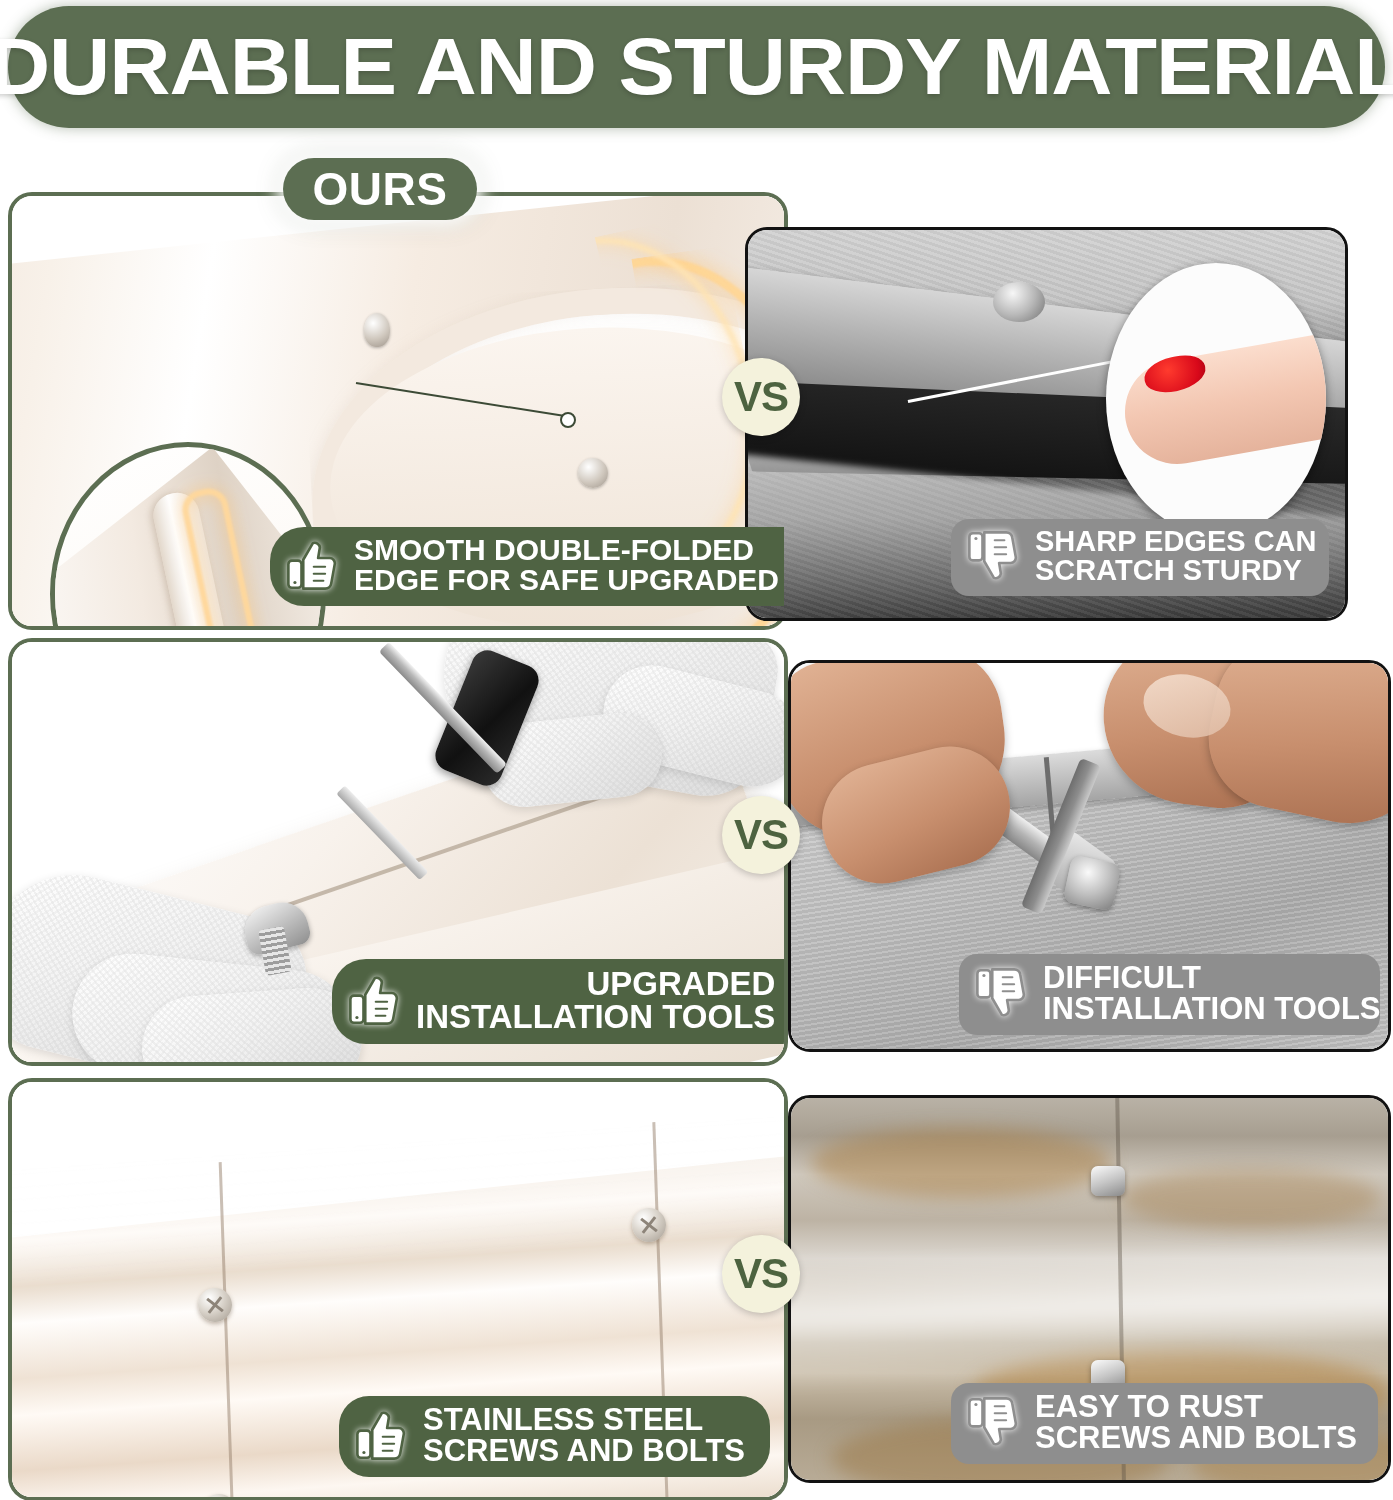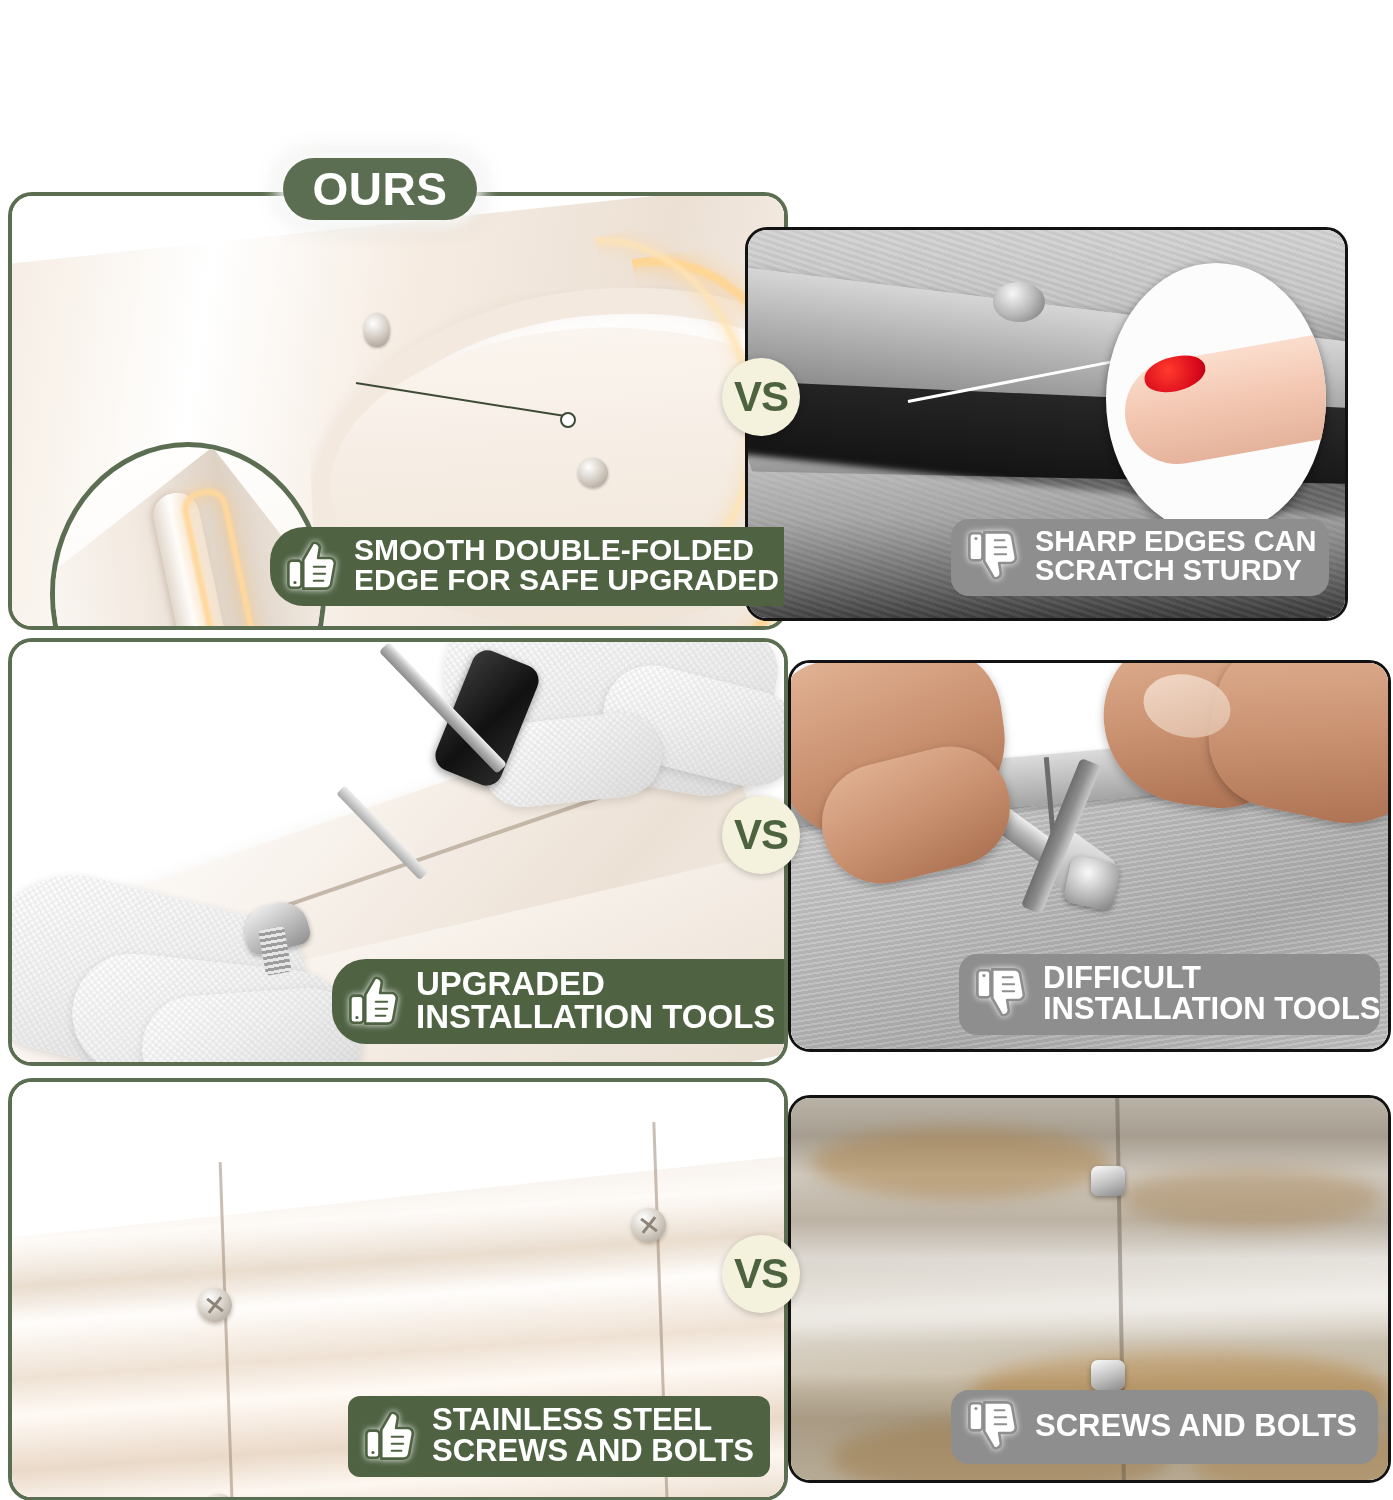--- a/index.html
+++ b/index.html
@@ -352,20 +352,23 @@
     background:linear-gradient(160deg,#fbfbfb,#c6c6c6 50%,#8a8a8a 100%);
     box-shadow:0 2px 5px rgba(60,50,40,.5);}
   .rb1{left:300px;top:68px;}
   .rb2{left:300px;top:262px;}
 </style>
 </head>
 <body>
 
 <div class="page">
 
+  <div class="header-banner">
+    <div class="title">DURABLE AND STURDY MATERIAL</div>
+  </div>
 
   <div class="pill pill-ours">
     <span>OURS</span>
   </div>
 
   <div class="card card-ours" style="left:8px;top:192px;width:772px;height:430px;">
     <div class="photo">
       <div class="r1l-bg"></div>
       <div class="r1l-body"></div>
       <div class="r1l-rim"></div>
@@ -459,21 +462,21 @@
       <div class="wingnut"></div>
       <div class="wingnut-thread"></div>
     </div>
     <div class="badge badge-green" style="left:320px;bottom:18px;right:-10px;border-radius:34px 0 0 34px;">
       <svg class="icon-thumb" viewBox="0 0 64 64">
         <path d="M22 26 L33 7 a6 6 0 0 1 8 5 l-2 12 h13 a6 6 0 0 1 6 7 l-4 22 a7 7 0 0 1 -7 6 H22 Z" fill="#ffffff" stroke="#4f6343" stroke-width="3" stroke-linejoin="round"></path>
         <rect x="5" y="27" width="15" height="31" rx="4" fill="#ffffff" stroke="#4f6343" stroke-width="3"></rect>
         <circle cx="12.5" cy="52" r="1.8" fill="#4f6343"></circle>
         <path d="M34 34 h13 M34 42 h13 M34 50 h11" stroke="#4f6343" stroke-width="2.4" stroke-linecap="round"></path>
       </svg>
-      <div class="lines" style="font-size:33px;">
+      <div class="lines" style="font-size:33px;align-items:flex-end;">
         <span>UPGRADED</span>
         <span>INSTALLATION TOOLS</span>
       </div>
     </div>
   </div>
 
   <div class="card card-theirs" style="left:788px;top:660px;width:597px;height:386px;">
     <div class="photo">
       <div class="r2r-bg"></div>
       <div class="r2r-panel">
@@ -515,21 +518,21 @@
       <div class="r3l-panel"></div>
       <div class="r3l-top"></div>
       <div class="r3l-shine"></div>
       <div class="r3l-seam s1"></div>
       <div class="r3l-seam s2"></div>
       <div class="screw sc1"></div>
       <div class="screw sc2"></div>
       <div class="screw sc3"></div>
       <div class="screw sc4"></div>
     </div>
-    <div class="badge badge-green" style="left:336px;bottom:20px;right:14px;border-radius:12px;">
+    <div class="badge badge-green" style="left:327px;bottom:20px;right:14px;border-radius:30px;">
       <svg class="icon-thumb" viewBox="0 0 64 64">
         <path d="M22 26 L33 7 a6 6 0 0 1 8 5 l-2 12 h13 a6 6 0 0 1 6 7 l-4 22 a7 7 0 0 1 -7 6 H22 Z" fill="#ffffff" stroke="#4f6343" stroke-width="3" stroke-linejoin="round"></path>
         <rect x="5" y="27" width="15" height="31" rx="4" fill="#ffffff" stroke="#4f6343" stroke-width="3"></rect>
         <circle cx="12.5" cy="52" r="1.8" fill="#4f6343"></circle>
         <path d="M34 34 h13 M34 42 h13 M34 50 h11" stroke="#4f6343" stroke-width="2.4" stroke-linecap="round"></path>
       </svg>
       <div class="lines" style="font-size:31px;">
         <span>STAINLESS  STEEL</span>
         <span>SCREWS AND BOLTS</span>
       </div>
@@ -551,20 +554,21 @@
 
     </div>
     <div class="badge badge-gray" style="left:160px;bottom:16px;right:10px;border-radius:18px;">
       <svg class="icon-thumb" viewBox="0 0 64 64">
         <path d="M22 38 L33 57 a6 6 0 0 0 8 -5 l-2 -12 h13 a6 6 0 0 0 6 -7 l-4 -22 a7 7 0 0 0 -7 -6 H22 Z" fill="#ffffff" stroke="#8e8e8e" stroke-width="3" stroke-linejoin="round"></path>
         <rect x="5" y="6" width="15" height="31" rx="4" fill="#ffffff" stroke="#8e8e8e" stroke-width="3"></rect>
         <circle cx="12.5" cy="12" r="1.8" fill="#8e8e8e"></circle>
         <path d="M34 30 h13 M34 22 h13 M34 14 h11" stroke="#8e8e8e" stroke-width="2.4" stroke-linecap="round"></path>
       </svg>
       <div class="lines" style="font-size:31px;">
+        <span>EASY TO RUST</span>
         <span>SCREWS AND  BOLTS</span>
       </div>
     </div>
   </div>
 
   <div class="vs" style="left:722px;top:1235px;">
     <span>VS</span>
   </div>
 
 </div>

